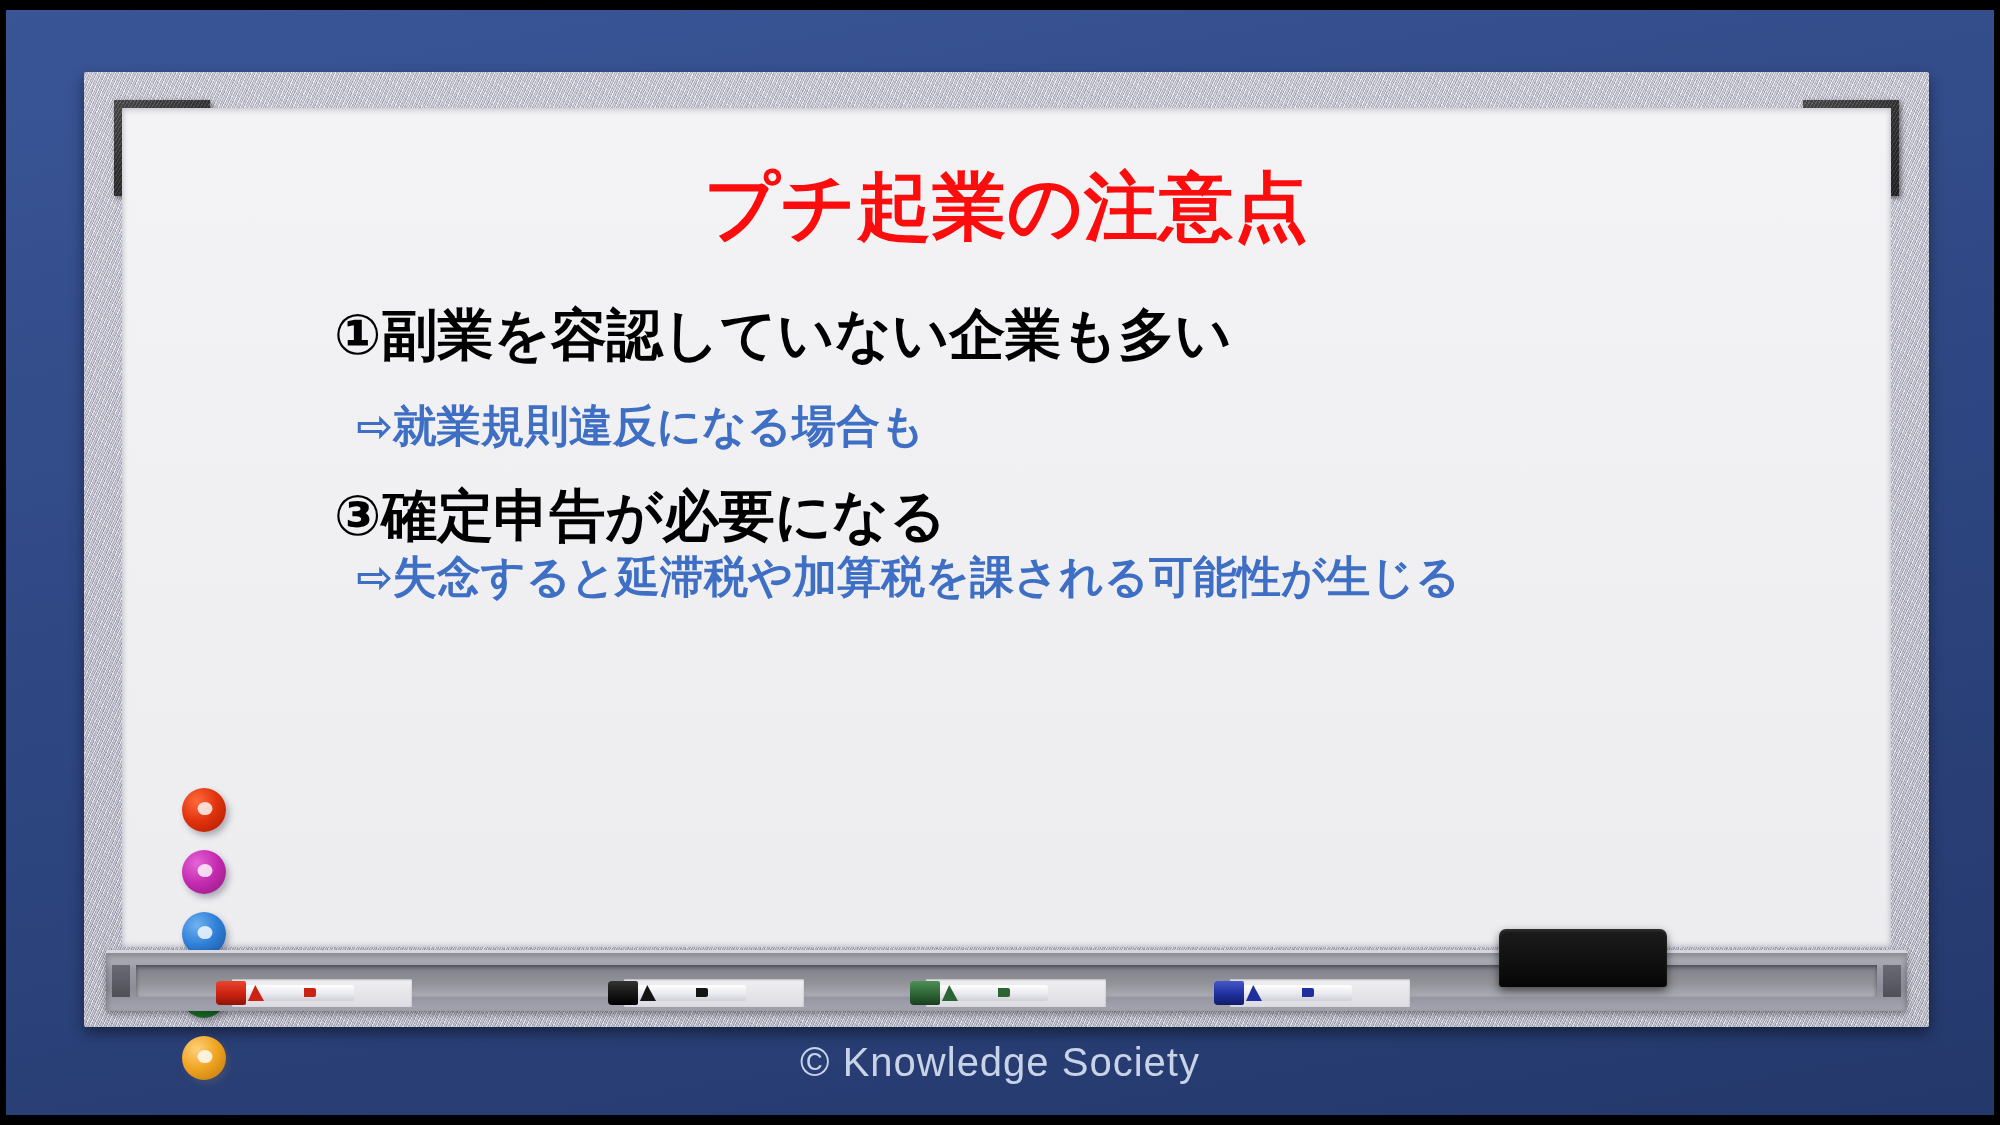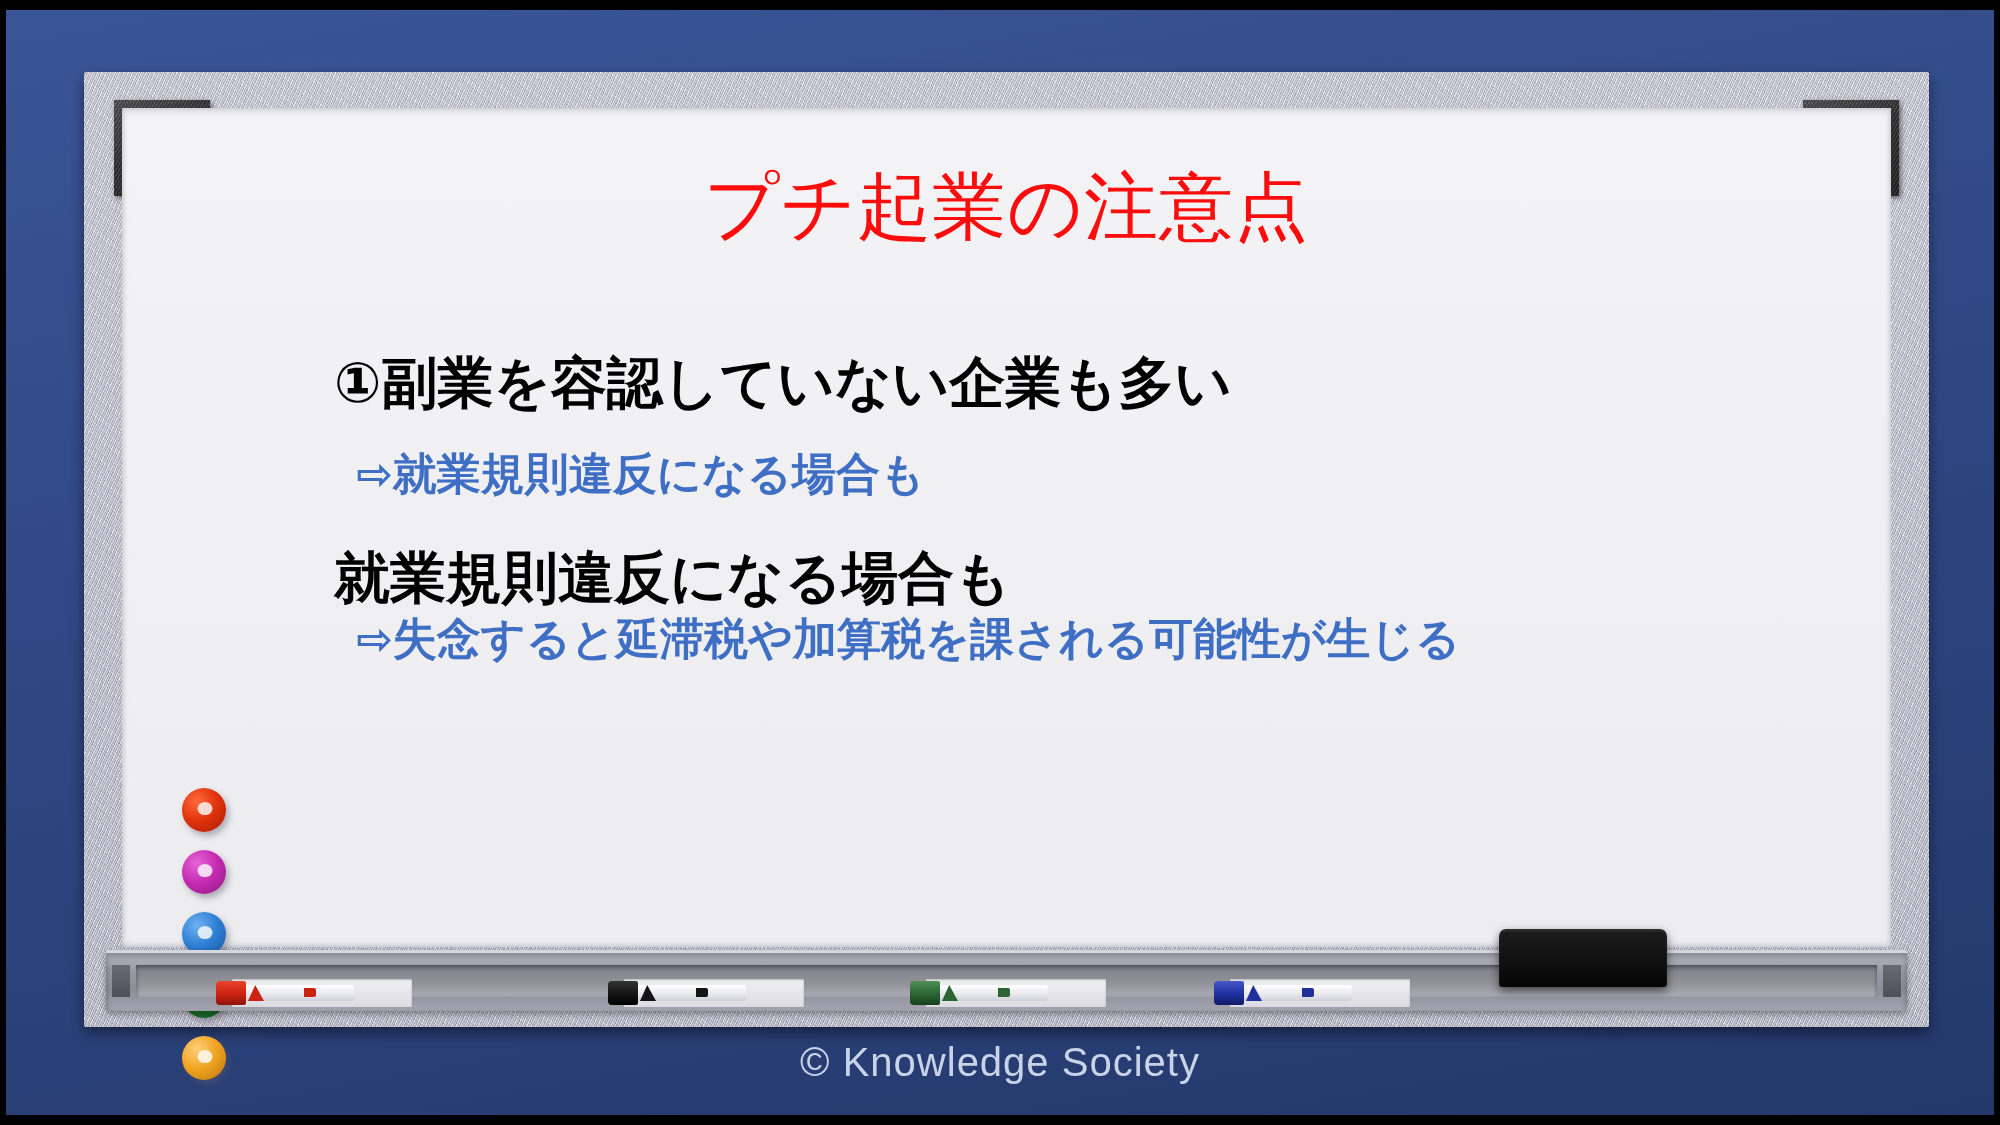--- a/index.html
+++ b/index.html
@@ -201,42 +201,41 @@
     padding: 0;
   }
 
   .board-title {
     position: absolute;
     top: 62px;
     left: 0; right: 0;
     text-align: center;
     color: #fb0d0d;
     font-size: 74px;
-    font-weight: normal;
+    font-weight: bold;
     letter-spacing: 1px;
     line-height: 1;
     white-space: nowrap;
   }
 
   .points {
     position: absolute;
     left: 212px;
     right: 50px;
     top: 196px;
   }
   .point { margin-bottom: 34px; }
   .point:last-child { margin-bottom: 0; }
 
   .point-main {
     color: #000000;
     font-size: 56px;
     font-weight: bold;
     line-height: 1.12;
     white-space: nowrap;
-    margin-top: 48px;
   }
   .point-sub {
     margin-top: 4px;
     margin-left: 22px;
     color: #3f6fc4;
     font-size: 44px;
     font-weight: bold;
     line-height: 1.15;
     white-space: nowrap;
   }
@@ -278,21 +277,21 @@
 
           <div class="point">
             <div class="point-main">①副業を容認していない企業も多い</div>
           </div>
 
           <div class="point">
             <div class="point-sub">⇨就業規則違反になる場合も</div>
           </div>
 
           <div class="point">
-            <div class="point-main">就業規則違反になる場合も</div>
+            <div class="point-main">③確定申告が必要になる</div>
             <div class="point-sub">⇨失念すると延滞税や加算税を課される可能性が生じる</div>
           </div>
 
         </div>
       </div>
 
       <div class="magnets">
         <div class="magnet" style="background:radial-gradient(circle at 34% 30%, #ff6a3c 0%, #e0320c 48%, #a81c05 100%);"></div>
         <div class="magnet" style="background:radial-gradient(circle at 34% 30%, #e664d6 0%, #c42bb0 48%, #8d1a7e 100%);"></div>
         <div class="magnet" style="background:radial-gradient(circle at 34% 30%, #6eb2f2 0%, #2f7fd6 48%, #1a559b 100%);"></div>

